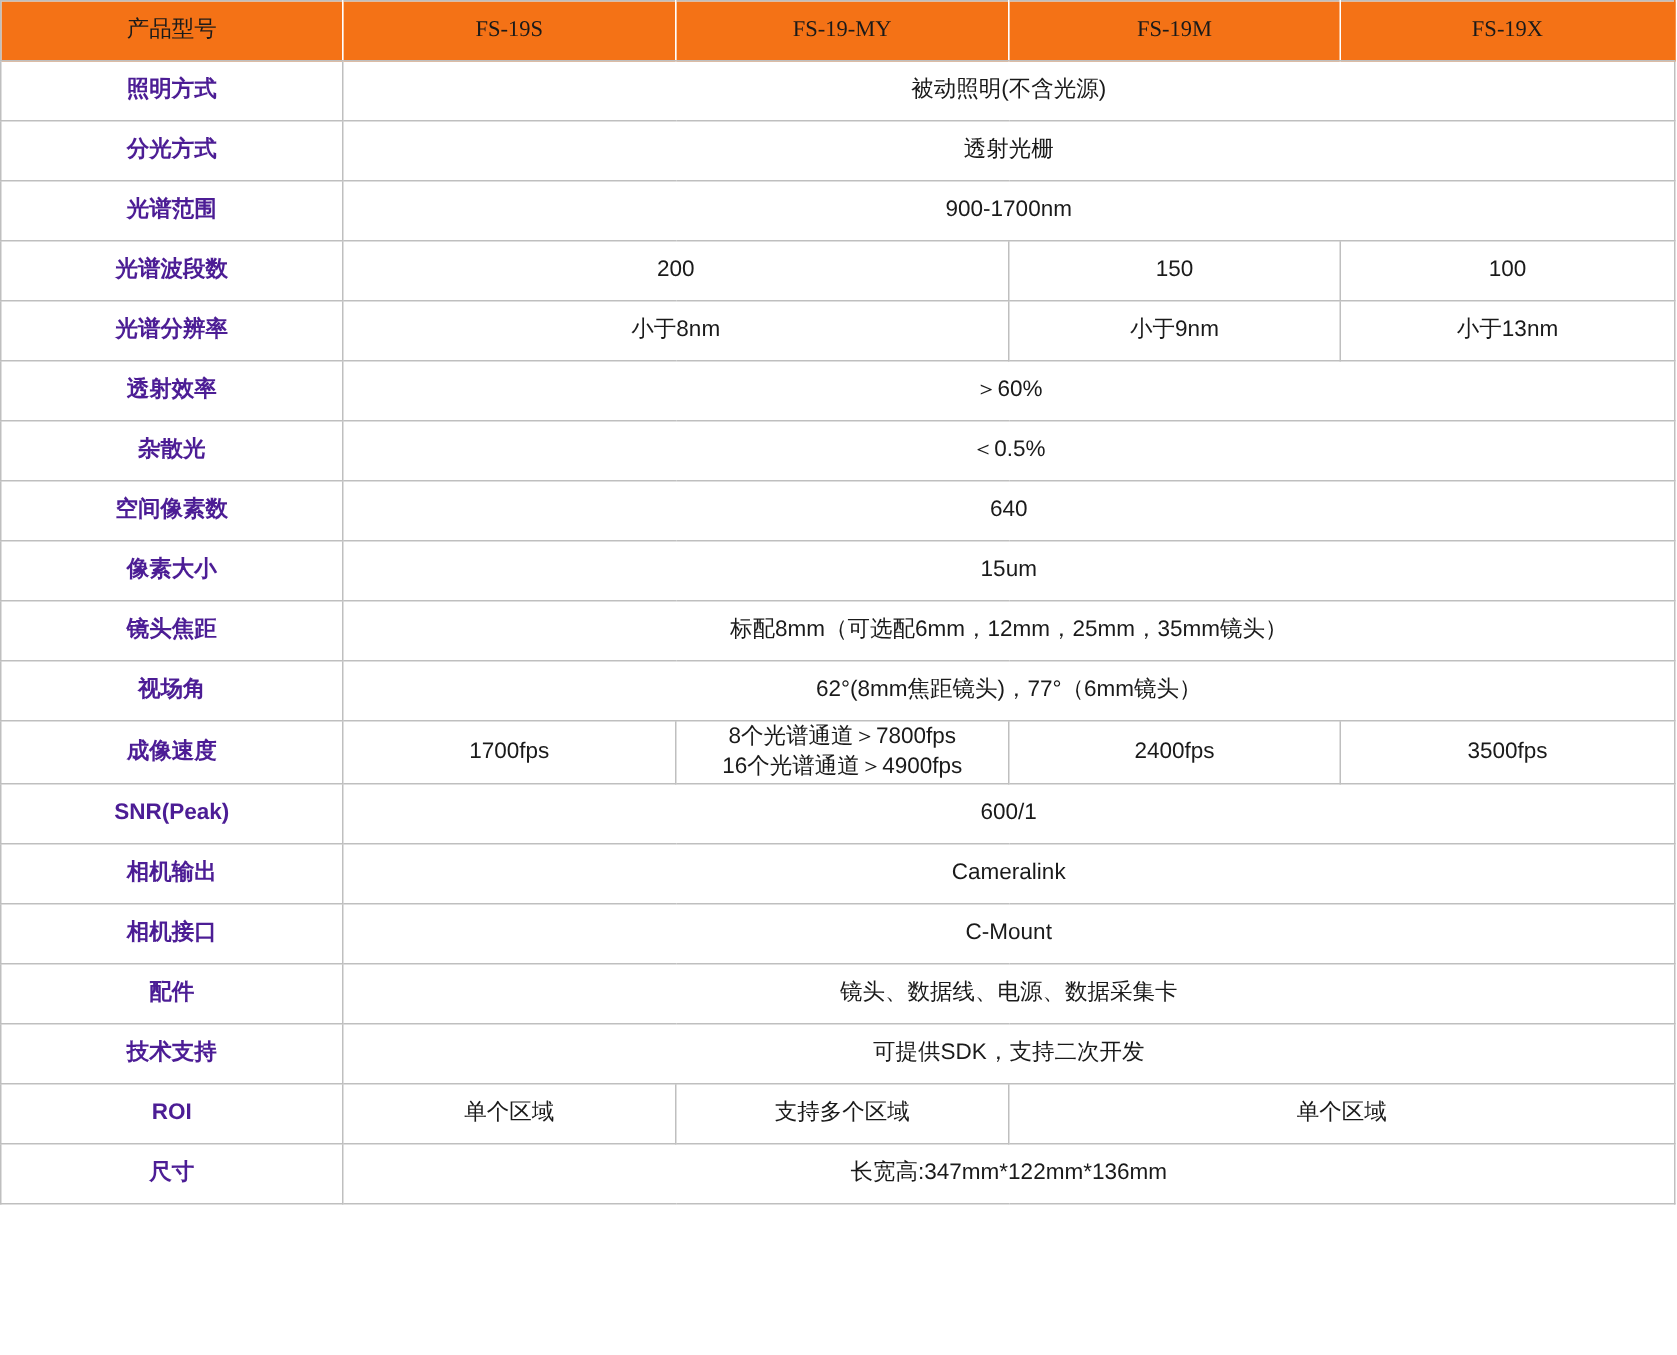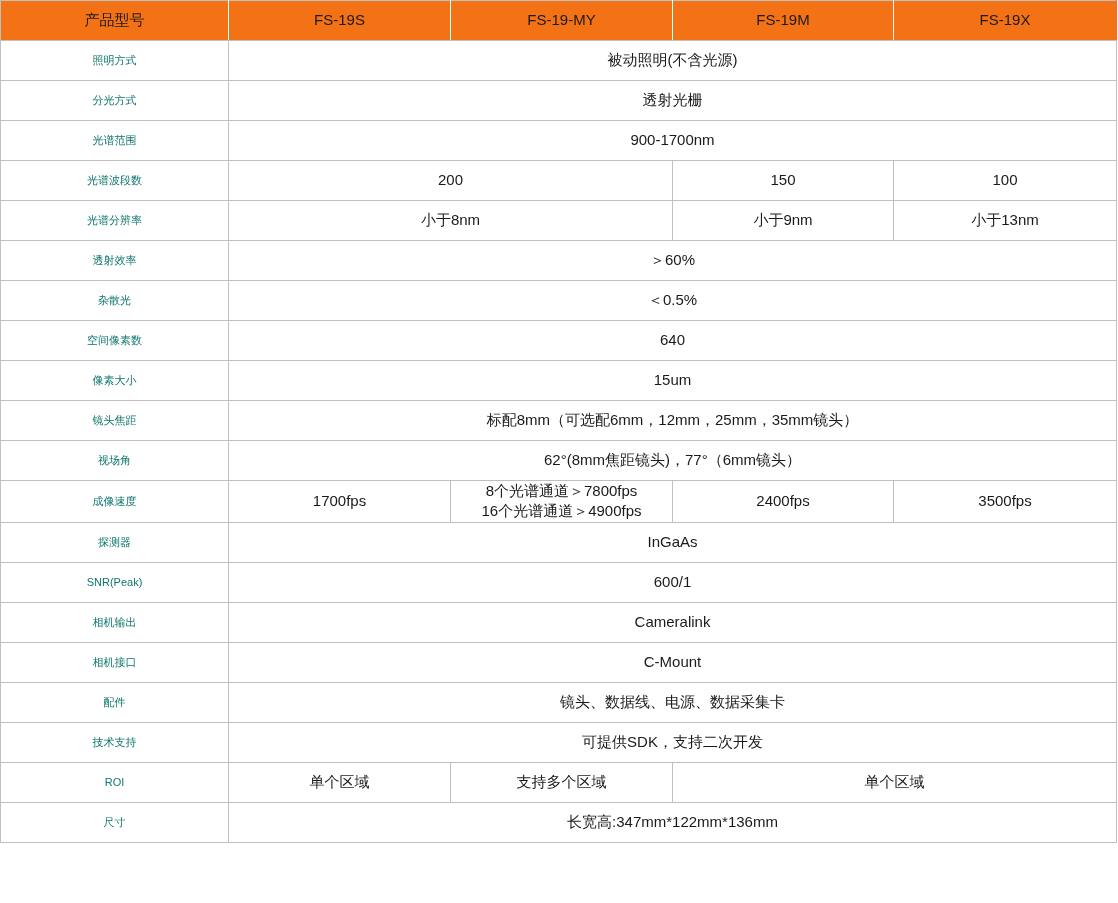--- a/index.html
+++ b/index.html
@@ -41,27 +41,29 @@
     color: #ffffff;
     font-weight: bold;
     font-size: 16px;
     border: 1px solid #f47216;
   }
   thead th.hdr-param {
     border-right: 1px solid #ffffff;
   }
   thead th.hdr-model {
     border-right: 1px solid #ffffff;
+    font-family: Liberation Serif, serif;
   }
   thead th.hdr-model.last {
     border-right: 1px solid #f47216;
   }
   td.param {
-    font-size: 11px;
-    color: #0f766e;
+    font-size: 15px;
+    color: #4c1d95;
+    font-weight: bold;
   }
   .col-param { width: 228px; }
   .col-m1 { width: 222px; }
   .col-m2 { width: 222px; }
   .col-m3 { width: 221px; }
   .col-m4 { width: 223px; }
   .two-line {
     line-height: 1.45;
     padding: 3px 4px;
     font-size: 14px;
@@ -145,24 +147,20 @@
         <td class="param">成像速度</td>
         <td>1700fps</td>
         <td class="two-line">
           <div>8个光谱通道＞7800fps</div>
           <div>16个光谱通道＞4900fps</div>
         </td>
         <td>2400fps</td>
         <td>3500fps</td>
       </tr>
       <tr>
-        <td class="param">探测器</td>
-        <td colspan="4">InGaAs</td>
-      </tr>
-      <tr>
         <td class="param">SNR(Peak)</td>
         <td colspan="4">600/1</td>
       </tr>
       <tr>
         <td class="param">相机输出</td>
         <td colspan="4">Cameralink</td>
       </tr>
       <tr>
         <td class="param">相机接口</td>
         <td colspan="4">C-Mount</td>

